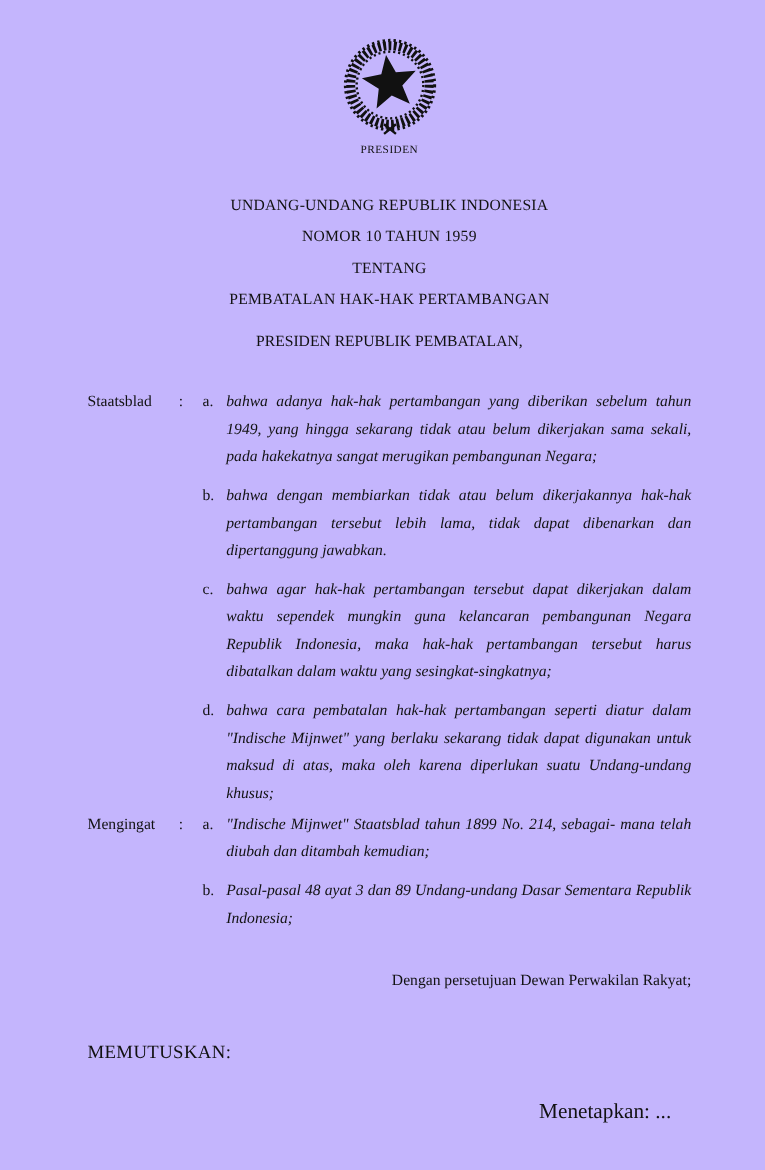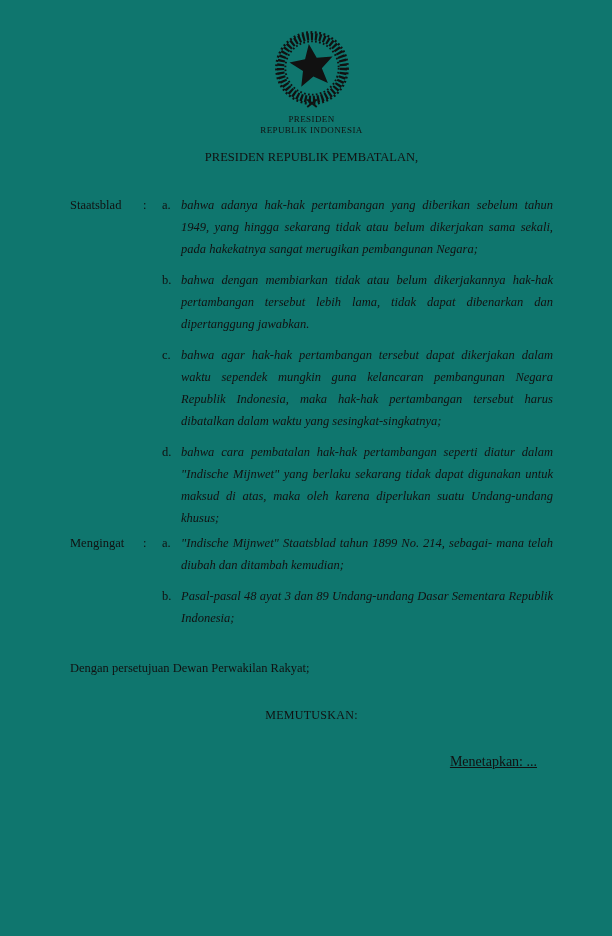--- a/index.html
+++ b/index.html
@@ -2,21 +2,21 @@
 <html><head>
 <meta charset="utf-8">
 <style>
   html, body { margin: 0; padding: 0; background: #ffffff; }
   .page {
     position: relative;
     width: 612px;
     height: 936px;
     box-sizing: border-box;
     padding: 28px 59px 0 70px;
-    background: #0f766e;
+    background: #c4b5fd;
     color: #111111;
     font-family: "Liberation Serif", "DejaVu Serif", serif;
     overflow: hidden;
   }
   .letterhead { text-align: center; }
   .emblem-wrap { height: 80px; }
   .seal-text {
     margin-top: 6px;
     font-size: 9px;
     line-height: 11px;
@@ -47,38 +47,36 @@
   .items { min-width: 0; }
   .item {
     display: grid;
     grid-template-columns: 19px 1fr;
     margin-bottom: 9px;
   }
   .item:last-child { margin-bottom: 0; }
   .item-text { text-align: justify; font-style: italic; }
   .agreement {
     margin-top: 28px;
-    text-align: left;
+    text-align: right;
     font-size: 12.5px;
     line-height: 22px;
   }
   .decision {
-    margin-top: 25px;
-    text-align: center;
-    font-size: 12px;
+    margin-top: 36px;
+    font-size: 15px;
     line-height: 22px;
     letter-spacing: 0.3px;
   }
   .enactment {
     margin-top: 25px;
     text-align: right;
     padding-right: 16px;
-    font-size: 14px;
+    font-size: 17px;
     line-height: 22px;
-    text-decoration: underline;
   }
 </style>
 </head>
 <body>
 
 <div class="page">
 
   <div class="letterhead">
     <div class="emblem-wrap">
       <svg width="82" height="80" viewBox="-42 -42 84 84" aria-hidden="true">
@@ -86,24 +84,29 @@
         <circle r="33" fill="none" stroke="#111" stroke-width="7.5" stroke-dasharray="2.4 2"></circle>
         <circle r="28" fill="none" stroke="#111" stroke-width="2" stroke-dasharray="1.8 2.4"></circle>
         <g transform="translate(0,-1.5) rotate(-8)">
           <polygon points="0,-24 6.17,-8.5 22.83,-7.42 9.99,3.24 14.11,19.42 0,10.5 -14.11,19.42 -9.99,3.24 -22.83,-7.42 -6.17,-8.5" fill="#111"></polygon>
         </g>
         <path d="M -5 33 L 5 41 M 5 33 L -5 41" stroke="#111" stroke-width="2" fill="none"></path>
       </svg>
     </div>
     <div class="seal-text">
       <div>PRESIDEN</div>
-      <div>REPUBLIK INDONESIA</div>
     </div>
   </div>
 
+  <div class="title-block">
+    <div>UNDANG-UNDANG REPUBLIK INDONESIA</div>
+    <div>NOMOR 10 TAHUN 1959</div>
+    <div>TENTANG</div>
+    <div>PEMBATALAN HAK-HAK PERTAMBANGAN</div>
+  </div>
 
   <div class="salutation">PRESIDEN REPUBLIK PEMBATALAN,</div>
 
   <div class="clause clause-menimbang">
     <div class="clause-label">Staatsblad</div>
     <div class="clause-colon">:</div>
     <div class="items">
       <div class="item">
         <div>a.</div>
         <div class="item-text">bahwa adanya hak-hak pertambangan yang diberikan sebelum tahun 1949, yang hingga sekarang tidak atau belum dikerjakan sama sekali, pada hakekatnya sangat merugikan pembangunan Negara;</div>

